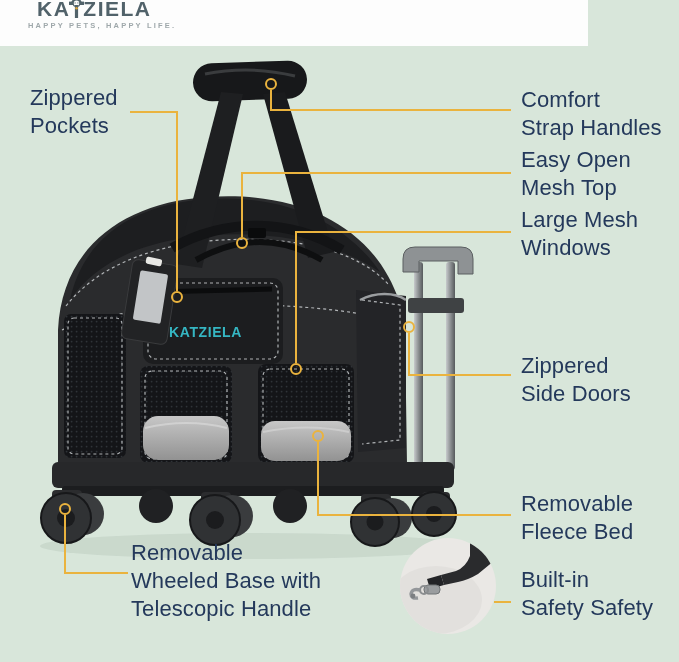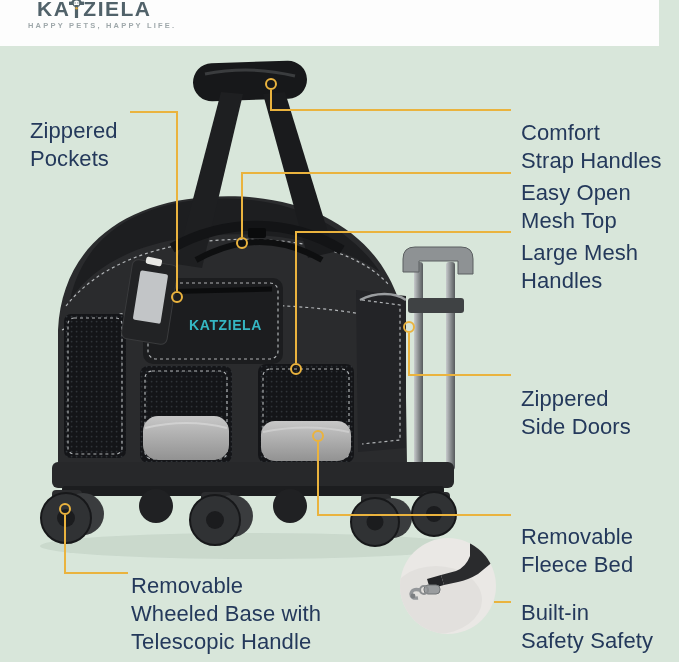--- a/index.html
+++ b/index.html
@@ -11,39 +11,39 @@
     --tagline-text:#9fa8ab;
     --bag-logo-teal:#35b6c2;
   }
   html,body{margin:0;padding:0;}
   body{font-family:"Liberation Sans",sans-serif;}
   .stage{
     position:relative;width:679px;height:662px;overflow:hidden;
     background:var(--background);
   }
   .header{
-    position:absolute;left:0;top:0;width:659px;height:46px;
+    position:absolute;left:0;top:0;width:588px;height:46px;
     background:var(--header-bg);
   }
   .brand-row{
     position:absolute;left:37px;top:-3px;display:flex;align-items:baseline;
     color:var(--brand-text);font-weight:700;font-size:21px;letter-spacing:1.5px;
   }
   .brand-cat{position:relative;top:2px;margin:0 -1px;}
   .tagline{
     position:absolute;left:28px;top:21px;font-size:7.5px;letter-spacing:2.2px;
     color:var(--tagline-text);font-weight:700;
   }
   .label{
     position:absolute;color:var(--label-text);font-size:22px;line-height:28px;
-    white-space:pre-line;letter-spacing:0.1px;margin-top:33px;
+    white-space:pre-line;letter-spacing:0.1px;
   }
   .bag-logo{
-    position:absolute;left:169px;top:317px;width:72px;text-align:center;
-    color:var(--bag-logo-teal);font-size:14px;font-weight:700;letter-spacing:0.6px;margin-left:20px;
+    position:absolute;left:169px;top:324px;width:72px;text-align:center;
+    color:var(--bag-logo-teal);font-size:14px;font-weight:700;letter-spacing:0.6px;
   }
   svg .callout{stroke:var(--callout-line);stroke-width:2;fill:none;}
   svg .marker{stroke:var(--callout-line);stroke-width:2;fill:none;}
   svg .stitch{stroke:#c9cdcf;stroke-width:1.2;stroke-dasharray:3 3;fill:none;opacity:.85;}
 </style>
 </head>
 <body>
 
 <div class="stage">
 
@@ -234,21 +234,21 @@
 
   <div class="bag-logo">KATZIELA</div>
 
   <div class="label" style="left:30px;top:84px;">Zippered
 Pockets</div>
   <div class="label" style="left:521px;top:146px;">Easy Open
 Mesh Top</div>
   <div class="label" style="left:521px;top:86px;">Comfort
 Strap Handles</div>
   <div class="label" style="left:521px;top:206px;">Large Mesh
-Handles</div>
+Windows</div>
   <div class="label" style="left:521px;top:352px;">Zippered
 Side Doors</div>
   <div class="label" style="left:521px;top:490px;">Removable
 Fleece Bed</div>
   <div class="label" style="left:131px;top:539px;">Removable
 Wheeled Base with
 Telescopic Handle</div>
   <div class="label" style="left:521px;top:566px;">Built-in
 Safety Safety</div>
 

